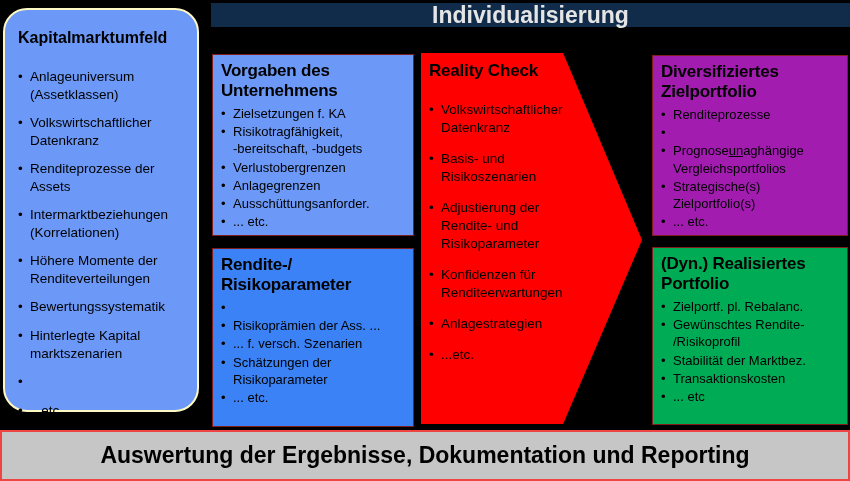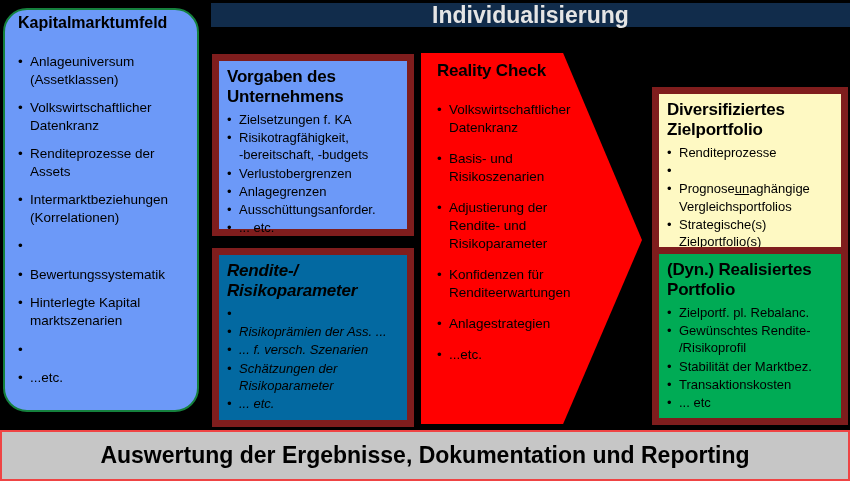--- a/index.html
+++ b/index.html
@@ -3,41 +3,41 @@
 <meta charset="utf-8">
 <style>
   html,body{margin:0;padding:0;background:#000;}
   .canvas{
     position:relative;width:850px;height:481px;background:#000;overflow:hidden;
     font-family:"Liberation Sans",sans-serif;color:#000;
   }
   
   .left-box{
     position:absolute;left:3px;top:8px;width:196px;height:404px;box-sizing:border-box;
-    background:#6C99F8;border:2px solid #15803d;border-radius:24px;
-    padding:4px 5px 0 13px;
+    background:#6C99F8;border:2px solid #fef9c3;border-radius:24px;
+    padding:19px 5px 0 13px;
   }
   .left-box .box-title{font-size:16px;font-weight:bold;margin-bottom:21px;white-space:pre-line;}
   
   .header-bar{
     position:absolute;left:211px;top:3px;width:639px;height:24px;background:#112C4B;
     color:#e5e5e5;font-weight:bold;font-size:23px;display:flex;align-items:center;justify-content:center;
   }
   
-  .panel{position:absolute;box-sizing:border-box;border:7px solid #7f1d1d;padding:6px 3px 0 8px;}
+  .panel{position:absolute;box-sizing:border-box;border:1px solid #7f1d1d;padding:6px 3px 0 8px;}
   .panel .box-title{font-size:17px;font-weight:bold;line-height:1.2;margin-bottom:3px;white-space:pre-line;letter-spacing:-0.2px;}
   .blue-a{left:212px;top:54px;width:202px;height:182px;background:#6C99F8;}
-  .blue-b{left:212px;top:248px;width:202px;height:179px;background:#0369a1;font-style:italic;}
-  .green-1{left:652px;top:55px;width:196px;height:181px;background:#fef9c3;margin-top:32px;}
+  .blue-b{left:212px;top:248px;width:202px;height:179px;background:#3b82f6;}
+  .green-1{left:652px;top:55px;width:196px;height:181px;background:#a21caf;}
   .green-2{left:652px;top:247px;width:196px;height:178px;background:#00AB55;}
   
   .arrow{
     position:absolute;left:421px;top:53px;width:221px;height:371px;background:#FF0000;
     clip-path:polygon(0 0,64.3% 0,100% 50.4%,64.3% 100%,0 100%);
-    padding:8px 58px 0 16px;box-sizing:border-box;
+    padding:8px 58px 0 8px;box-sizing:border-box;
   }
   .arrow .box-title{font-size:17px;font-weight:bold;margin-bottom:20px;letter-spacing:-0.2px;}
   
   .item{display:flex;}
   .dot{flex:none;width:12px;}
   .txt{white-space:pre-line;}
   .loose .item{margin-bottom:11px;font-size:13.5px;line-height:1.3;}
   .tight .item{margin-bottom:1px;font-size:13px;line-height:1.33;}
   .arrow-list .item{margin-bottom:13px;font-size:13.5px;line-height:1.33;}
   .u{text-decoration:underline;}
@@ -71,20 +71,22 @@
           <span class="txt">Renditeprozesse der
 Assets</span>
         </div>
       <div class="item">
           <span class="dot">•</span>
           <span class="txt">Intermarktbeziehungen
 (Korrelationen)</span>
         </div>
       <div class="item">
           <span class="dot">•</span>
+          <span class="txt">Höhere Momente der
+Renditeverteilungen</span>
         </div>
       <div class="item">
           <span class="dot">•</span>
           <span class="txt">Bewertungssystematik</span>
         </div>
       <div class="item">
           <span class="dot">•</span>
           <span class="txt">Hinterlegte Kapital
 marktszenarien</span>
         </div>

